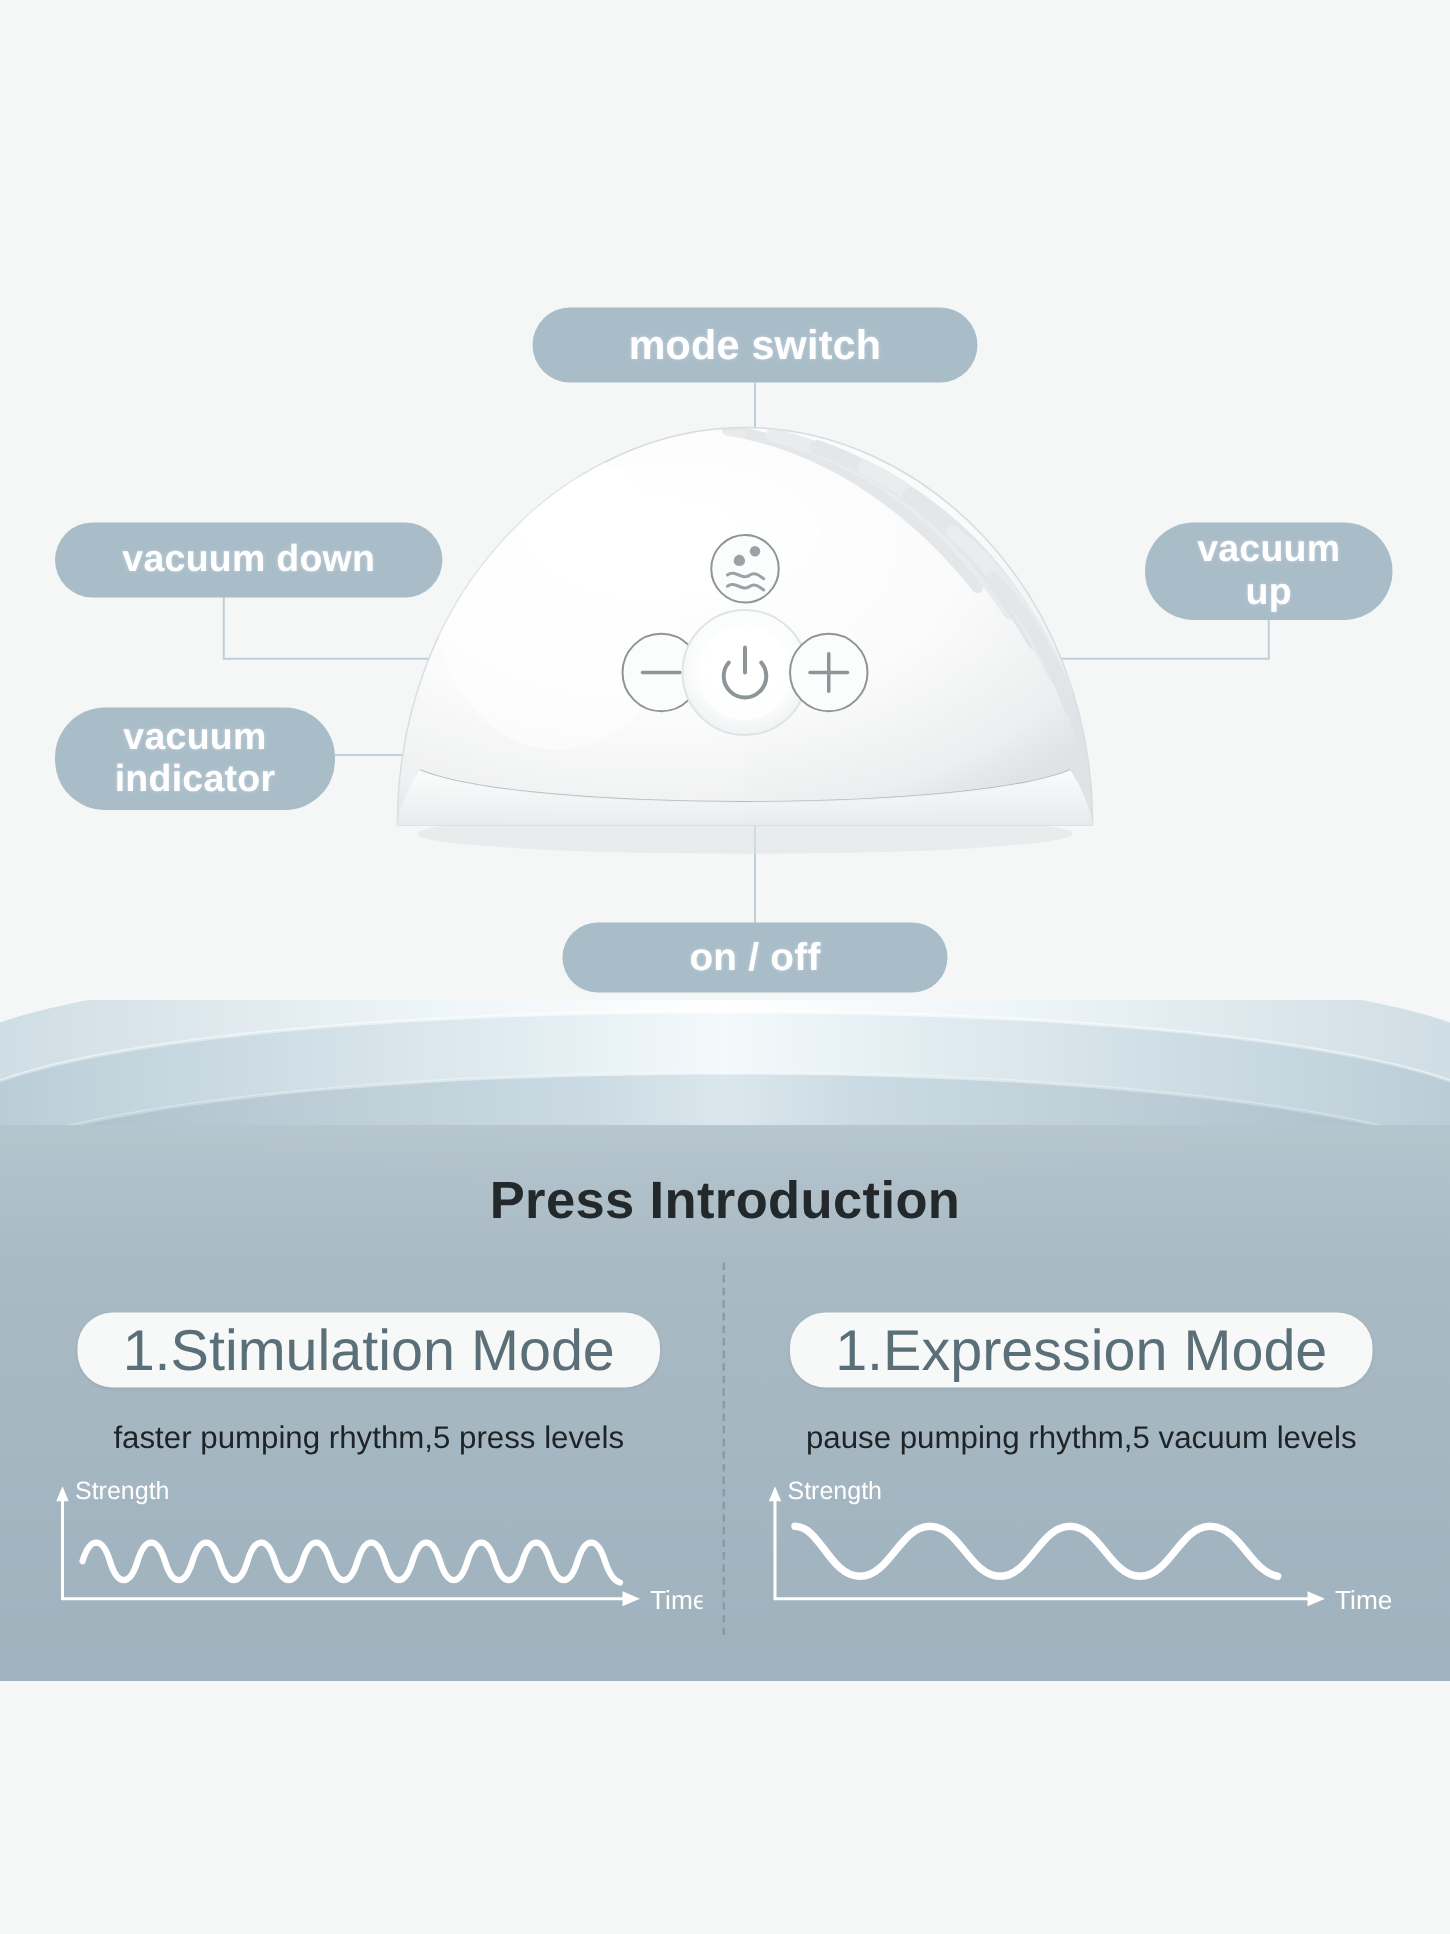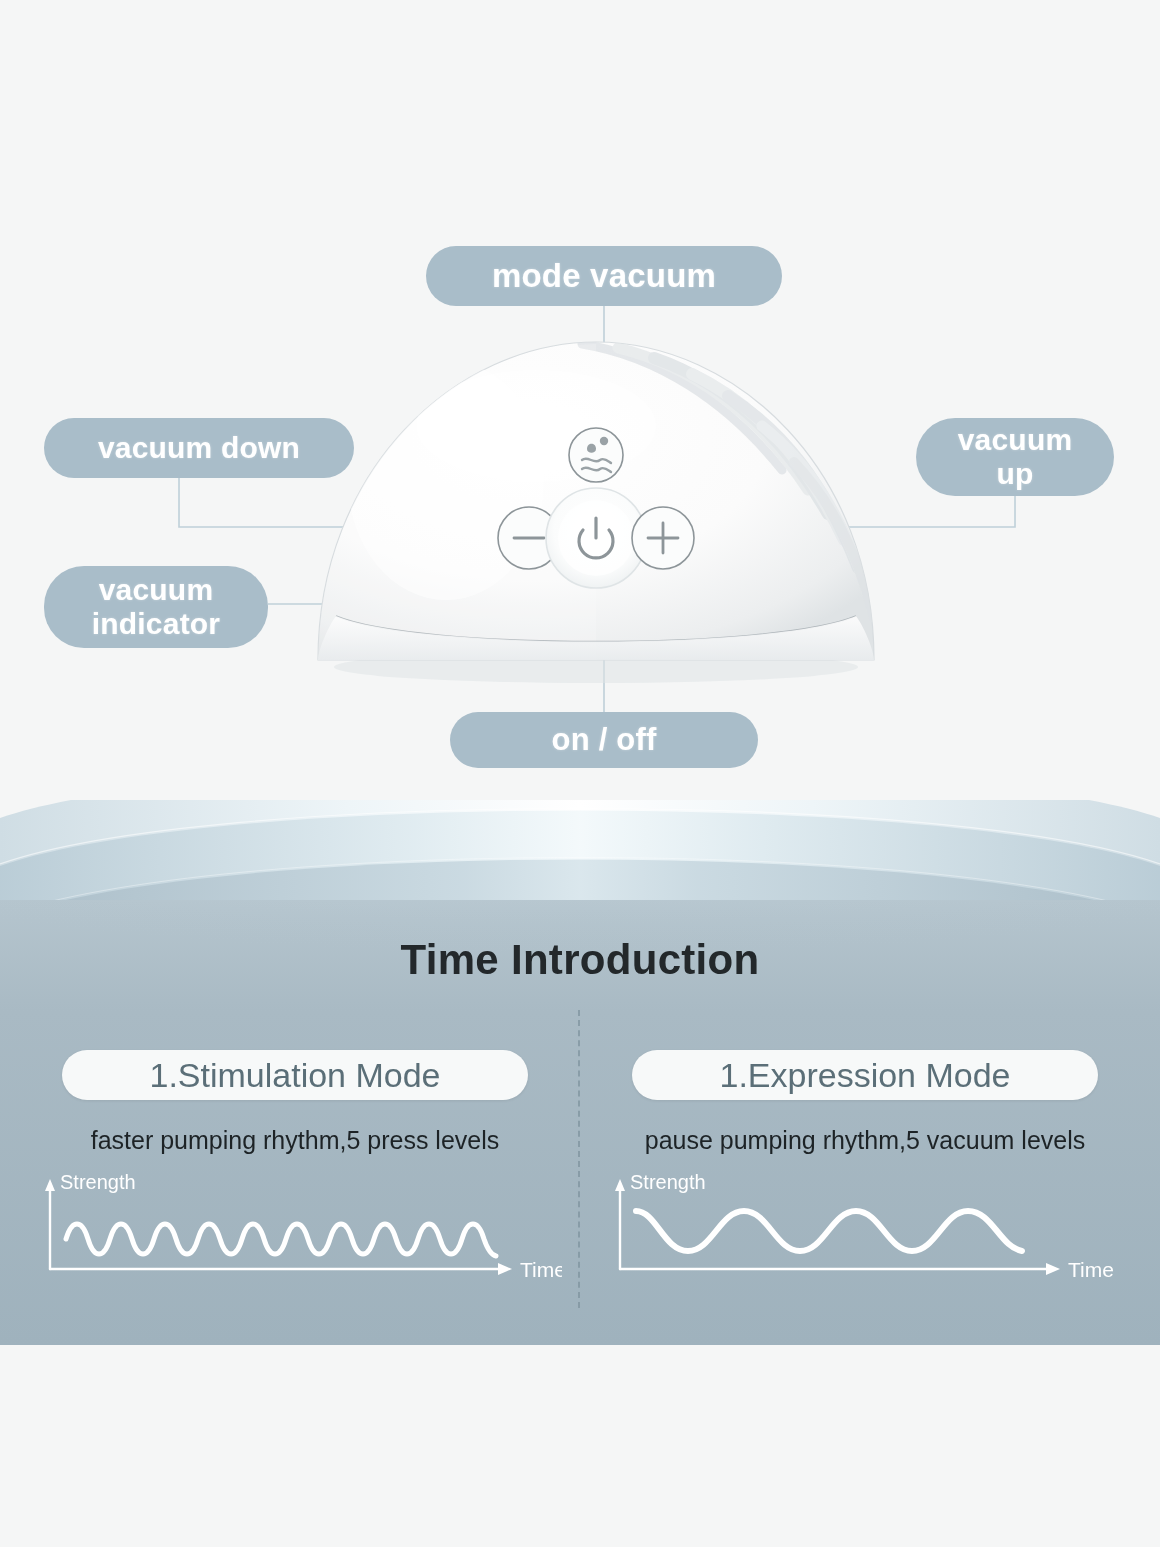--- a/index.html
+++ b/index.html
@@ -63,21 +63,21 @@
     left: 916px; top: 418px;
     width: 198px; height: 78px;
     font-size: 30px;
   }
   #pill-vacuum-indicator {
     left: 44px; top: 566px;
     width: 224px; height: 82px;
     font-size: 30px;
   }
   #pill-on-off {
-    left: 450px; top: 712px;
+    left: 450px; top: 738px;
     width: 308px; height: 56px;
     font-size: 31px;
   }
 
   
   #device {
     position: absolute;
     left: 296px; top: 330px;
     width: 600px; height: 360px;
   }
@@ -140,27 +140,27 @@
   }
 
   .mode-col { position: absolute; top: 150px; width: 534px; }
   #mode-col-1 { left: 28px; }
   #mode-col-2 { left: 598px; }
 
   .mode-chip {
     position: relative;
     margin: 0 auto;
     width: 466px;
-    height: 50px;
+    height: 60px;
     border-radius: 28px;
     background: #f7f9f9;
     display: flex;
     align-items: center;
     justify-content: center;
-    font-size: 34px;
+    font-size: 46px;
     color: #5b6f78;
     box-shadow: 0 1px 3px rgba(0,0,0,.08);
   }
   .mode-desc {
     margin-top: 26px;
     width: 100%;
     text-align: center;
     font-size: 25px;
     color: #1d2326;
   }
@@ -279,21 +279,21 @@
       </g>
 
       <g>
         <circle cx="367" cy="208" r="31" fill="#fbfcfc" stroke="#8d9599" stroke-width="1.6"></circle>
         <line x1="352" y1="208" x2="382" y2="208" stroke="#8d9599" stroke-width="2.8" stroke-linecap="round"></line>
         <line x1="367" y1="193" x2="367" y2="223" stroke="#8d9599" stroke-width="2.8" stroke-linecap="round"></line>
       </g>
     </svg>
 
     <div class="pill" id="pill-mode-switch">
-      <span>mode vacuum</span>
+      <span>mode switch</span>
     </div>
 
     <div class="pill" id="pill-vacuum-down">
       <span>vacuum down</span>
     </div>
 
     <div class="pill" id="pill-vacuum-up">
       <div>
         <div>vacuum</div>
         <div>up</div>
@@ -361,21 +361,21 @@
         <radialGradient id="panelTopGlow" cx="50%" cy="0%" r="72%">
           <stop offset="0%" stop-color="#e6eff3" stop-opacity=".75"></stop>
           <stop offset="60%" stop-color="#cfdde5" stop-opacity=".25"></stop>
           <stop offset="100%" stop-color="#b5c5ce" stop-opacity="0"></stop>
         </radialGradient>
       </defs>
       <rect x="0" y="0" width="1160" height="445" fill="url(#panelGrad)"></rect>
       <ellipse cx="580" cy="-10" rx="760" ry="150" fill="url(#panelTopGlow)"></ellipse>
     </svg>
 
-    <div id="mode-title">Time Introduction</div>
+    <div id="mode-title">Press Introduction</div>
 
     <div class="v-divider"></div>
 
     <div class="mode-col" id="mode-col-1">
       <div class="mode-chip">
         <span>1.Stimulation Mode</span>
       </div>
       <div class="mode-desc">faster pumping rhythm,5 press levels</div>
 
       <svg class="wave-chart" viewBox="0 0 534 120" width="534" height="120">

